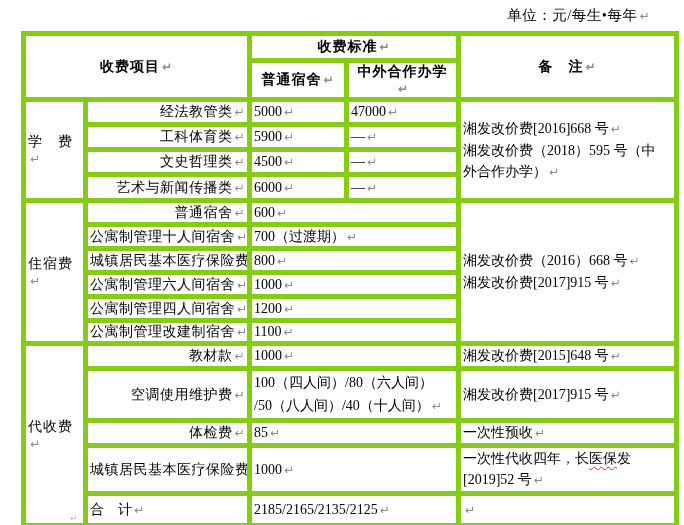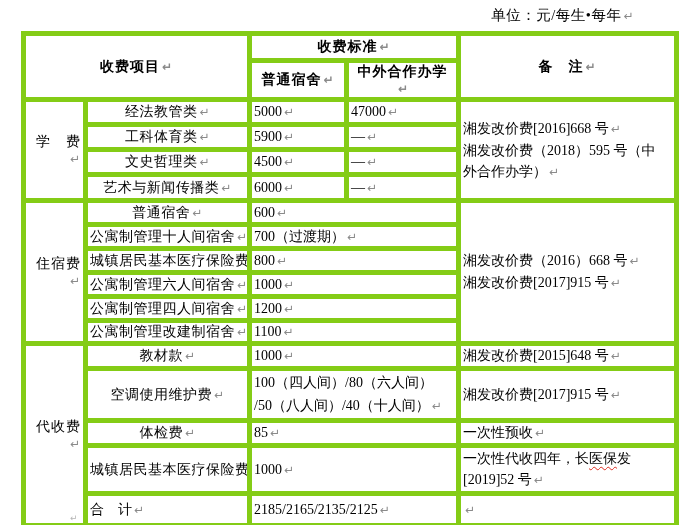--- a/index.html
+++ b/index.html
@@ -2,35 +2,35 @@
 <html><head>
 <meta charset="utf-8">
 <style>
   html,body{margin:0;padding:0;}
   body{
     width:684px;height:525px;position:relative;background:#ffffff;
     font-family:"Liberation Serif","DejaVu Serif",serif;color:#000;
     overflow:hidden;
   }
   .unit-note{
-    position:absolute;top:6px;right:50px;font-size:14.5px;letter-spacing:0.5px;
+    position:absolute;top:6px;right:34px;font-size:14.5px;letter-spacing:0.5px;
     white-space:nowrap;
   }
   table.fee{
     position:absolute;left:21px;top:31px;width:653px;
     border-collapse:collapse;table-layout:fixed;
     border:2px solid #000;
   }
   table.fee td{
     border:5px solid #84cc16;padding:0 2px;font-size:14px;
     vertical-align:middle;overflow:hidden;
   }
   td.hdr{font-weight:bold;text-align:center;font-size:15px;letter-spacing:1px;}
-  td.c-cat{text-align:right;letter-spacing:1px;}
-  td.c-item{text-align:center;padding-left:7px;white-space:nowrap;letter-spacing:0.5px;margin-left:16px;}
+  td.c-cat{text-align:left;letter-spacing:1px;}
+  td.c-item{text-align:right;padding-left:7px;white-space:nowrap;letter-spacing:0.5px;margin-left:16px;}
   td.c-val{text-align:left;}
   td.c-rem{text-align:left;padding-left:7px;padding-right:4px;}
   .para{line-height:21px;}
   .vline{line-height:23px;}
   .ret{
     color:#8a8a8a;font-size:12px;margin-left:2px;
     font-family:"DejaVu Sans",sans-serif;
   }
   .squiggle{
     text-decoration:underline wavy #dd2b20;

